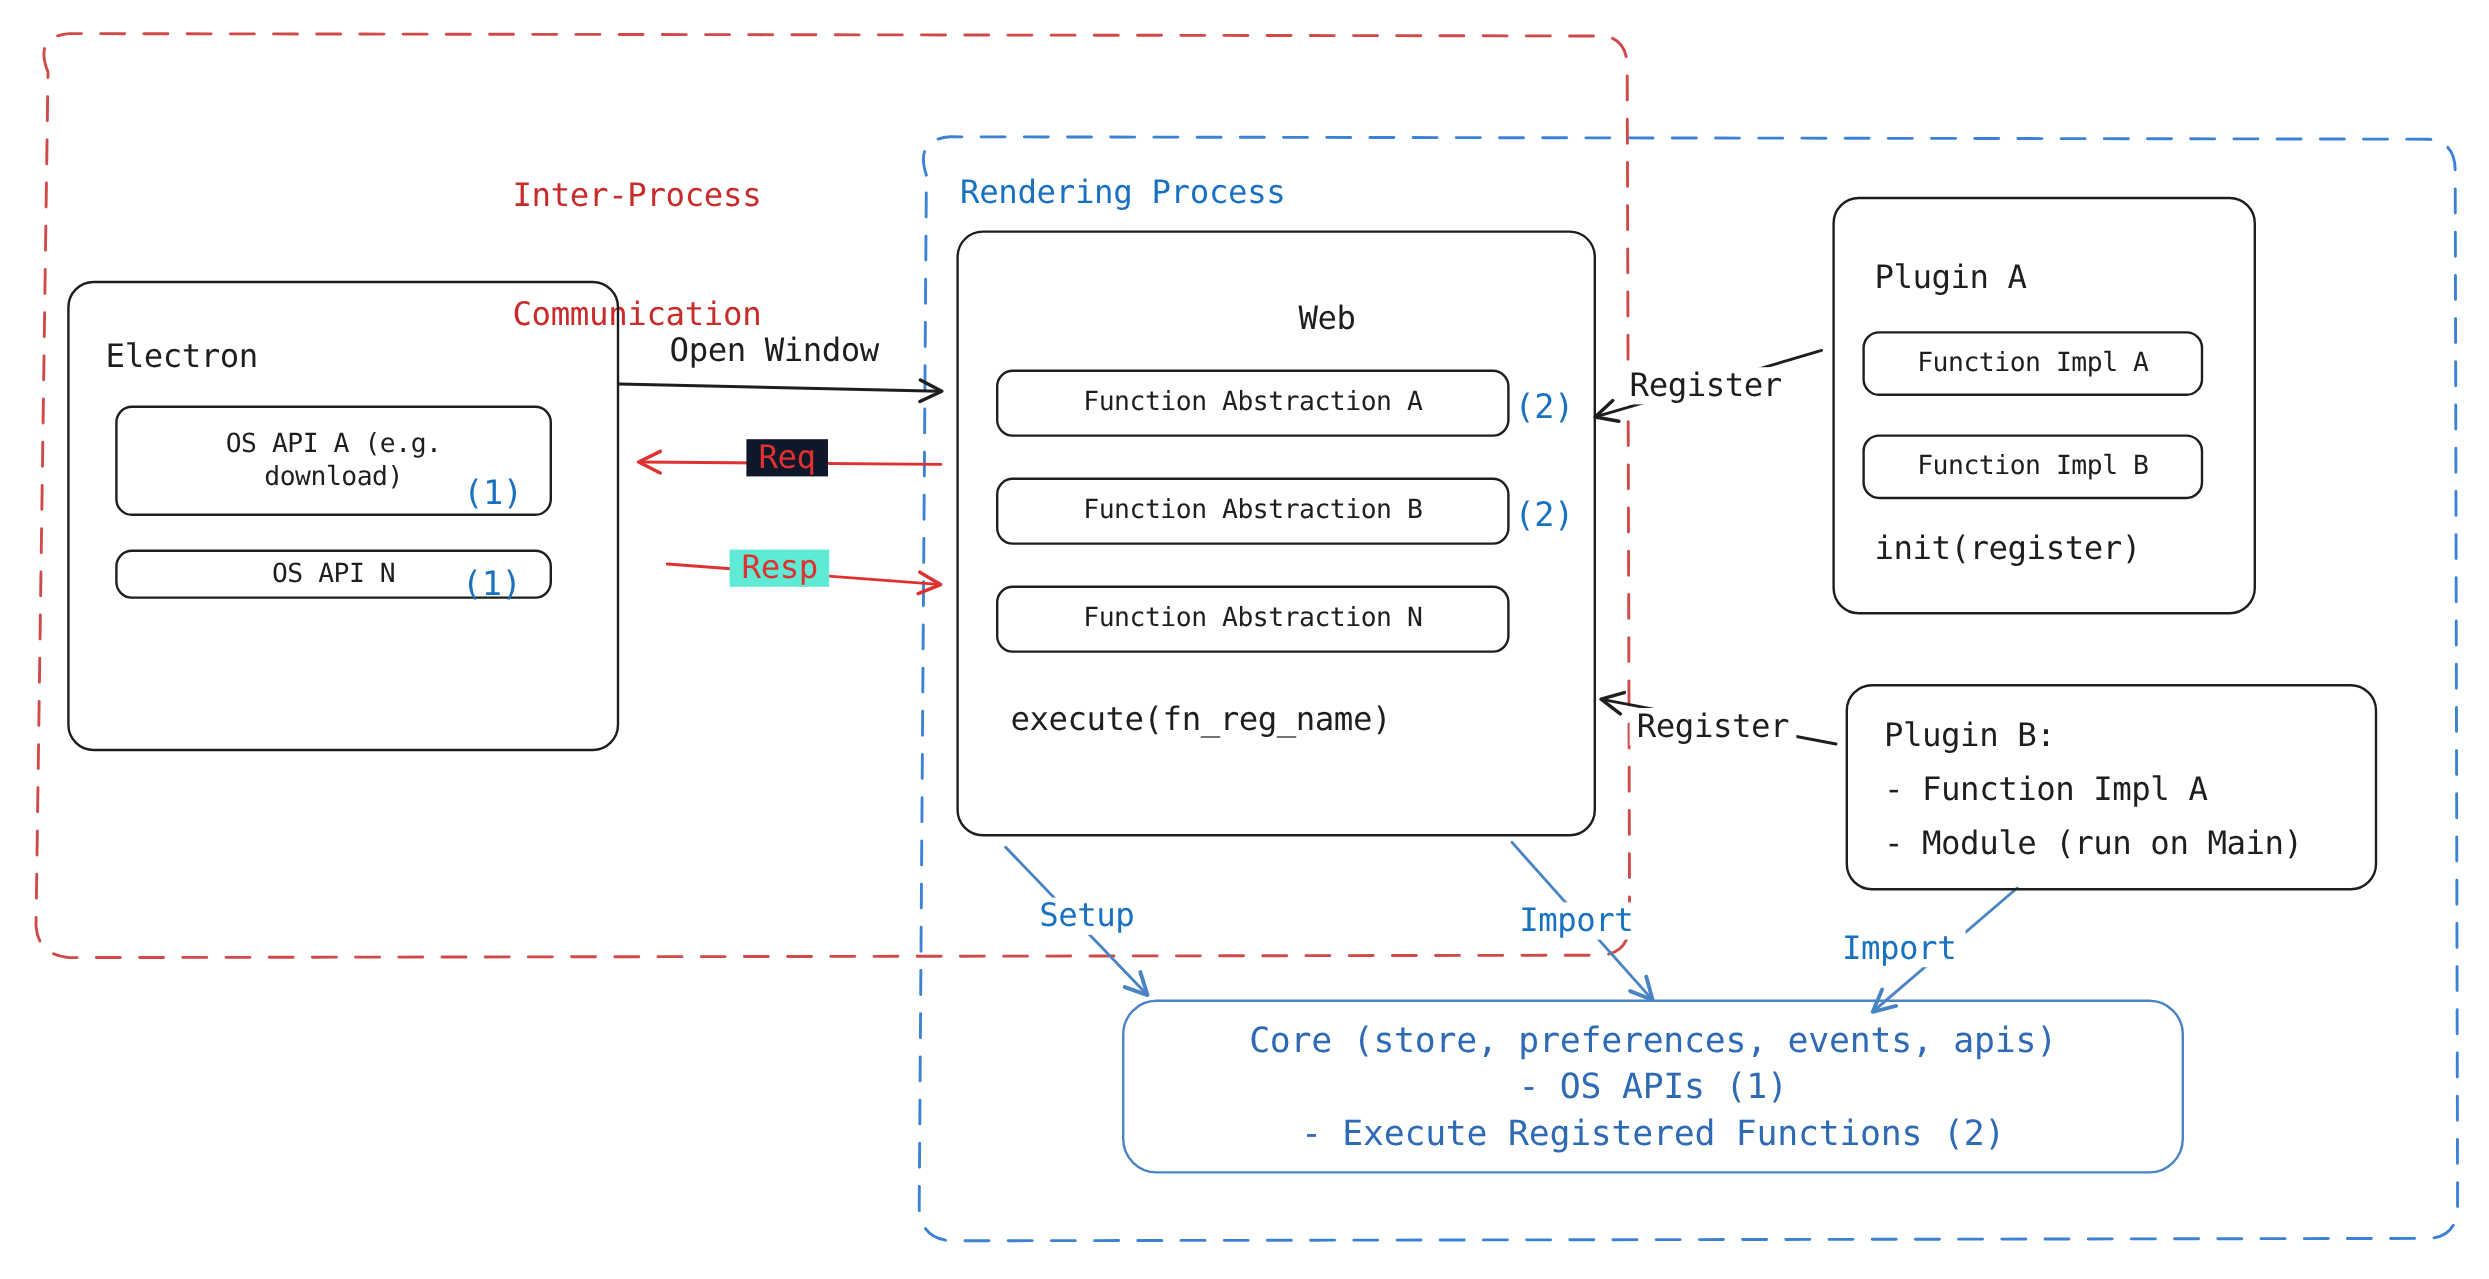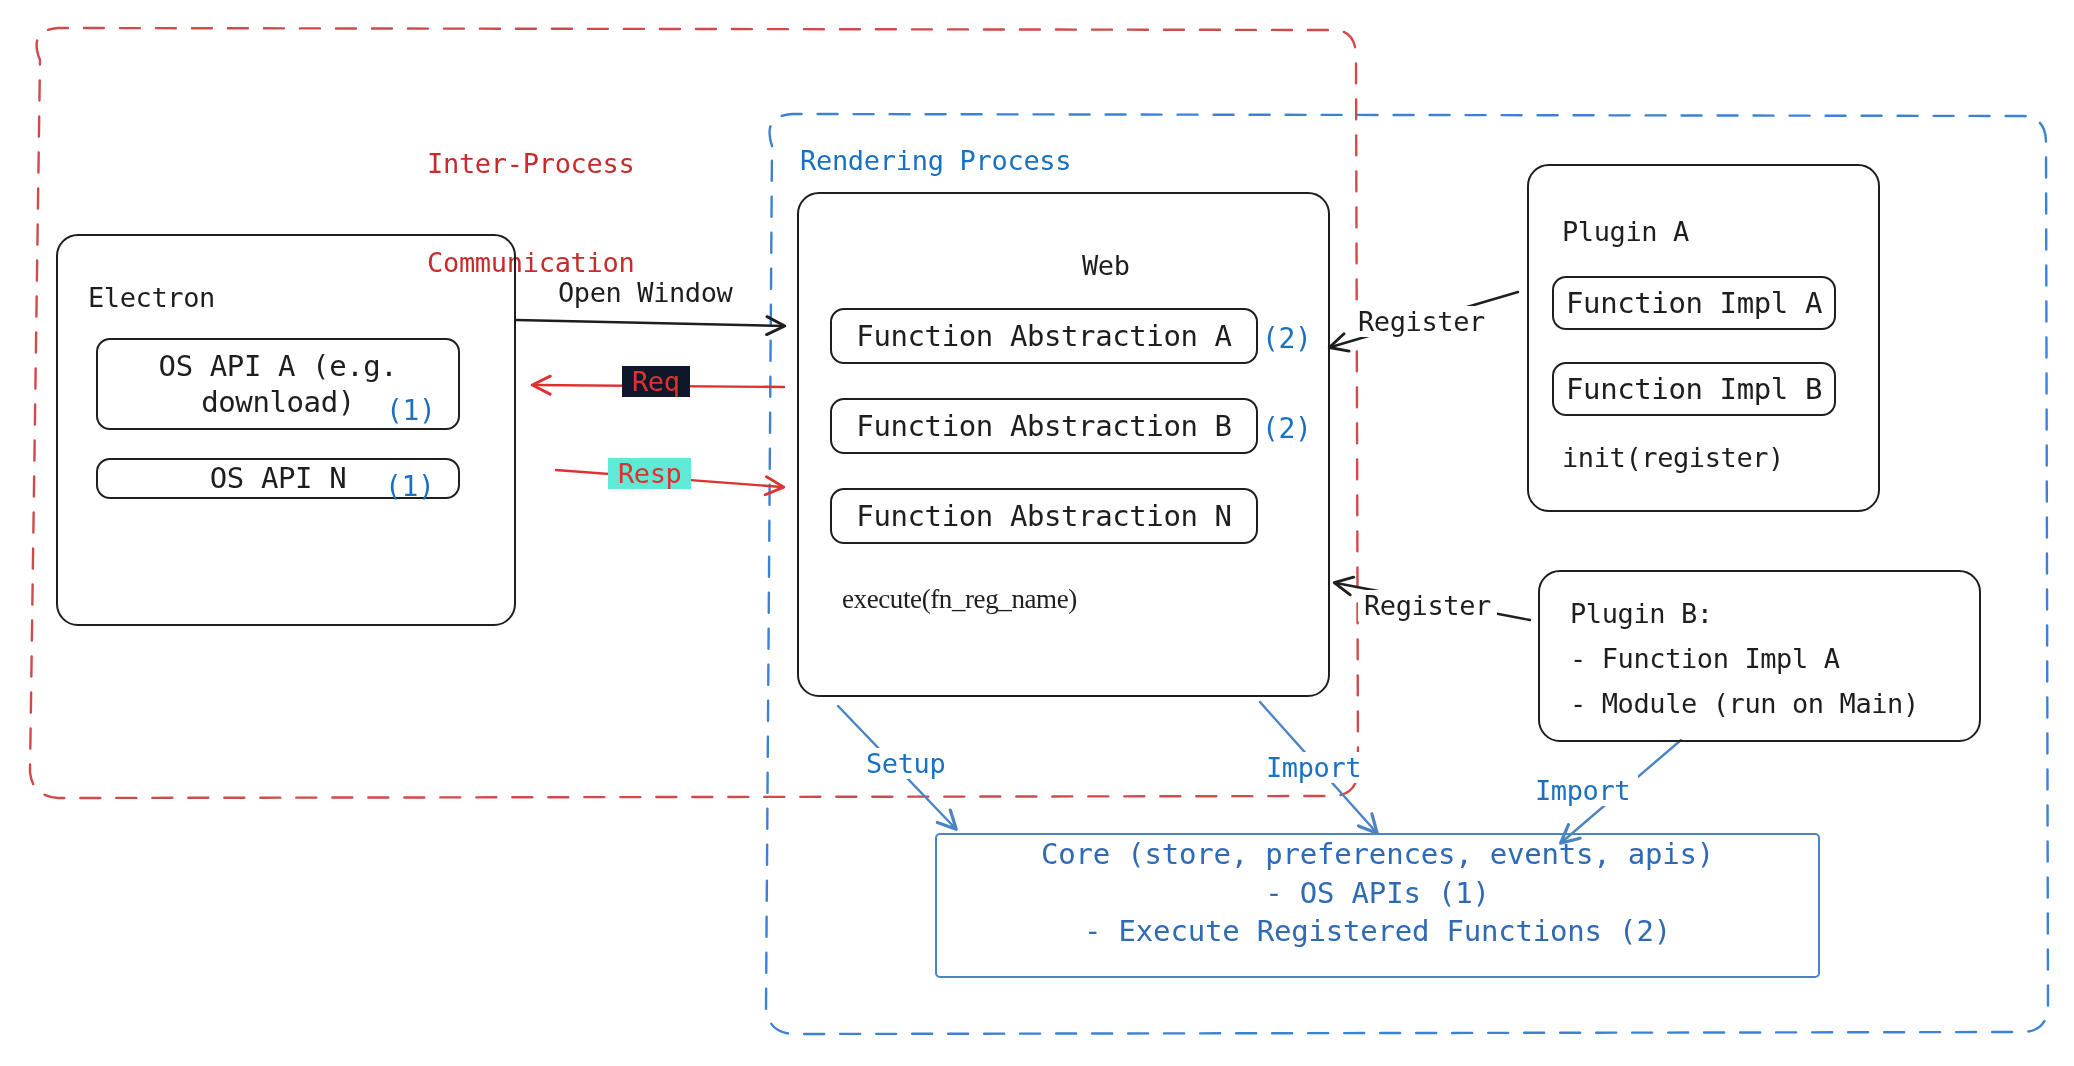--- a/index.html
+++ b/index.html
@@ -49,21 +49,21 @@
   .inner-box{
     position:absolute;
     box-sizing:border-box;
     border:2.2px solid #1e1e1e;
     border-radius:14px;
     display:flex;
     align-items:center;
     justify-content:center;
     text-align:center;
     color:#1e1e1e;
-    font-size:29px;
+    font-size:22px;
     line-height:1.25;
     white-space:pre;
     letter-spacing:-0.4px;
     background:transparent;
   }
   .plain-text{
     position:absolute;
     color:#1e1e1e;
     font-size:27px;
     line-height:1.3;
@@ -85,24 +85,25 @@
   }
   .lbl-black{color:#1e1e1e;}
   .lbl-red{color:#e03131;}
   .lbl-blue{color:#1971c2;}
 
   
   .core-box{
     position:absolute;
     box-sizing:border-box;
     border:2.4px solid #4a84c4;
-    border-radius:5px;
+    border-radius:29px;
     display:flex;
     flex-direction:column;
     align-items:center;
+    justify-content:center;
     color:#2f6ab4;
     font-size:29px;
     line-height:1.33;
     white-space:pre;
     letter-spacing:-0.2px;
     background:transparent;
   }
   .core-line{display:block;text-align:center;}
 </style>
 </head>
@@ -197,21 +198,21 @@
 
   <div class="inner-box" style="left:830px;top:398px;width:428px;height:56px;">
     <span>Function Abstraction B</span>
   </div>
   <div class="badge" style="left:1262px;top:412px;">(2)</div>
 
   <div class="inner-box" style="left:830px;top:488px;width:428px;height:56px;">
     <span>Function Abstraction N</span>
   </div>
 
-  <div class="plain-text" style="left:842px;top:582px;font-family:Liberation Serif, serif;">execute(fn_reg_name)</div>
+  <div class="plain-text" style="left:842px;top:582px;">execute(fn_reg_name)</div>
 
   <div class="box" style="left:1527px;top:164px;width:353px;height:348px;"></div>
   <div class="box-title" style="left:1562px;top:216px;">Plugin A</div>
 
   <div class="inner-box" style="left:1552px;top:276px;width:284px;height:54px;">
     <span>Function Impl A</span>
   </div>
 
   <div class="inner-box" style="left:1552px;top:362px;width:284px;height:54px;">
     <span>Function Impl B</span>

